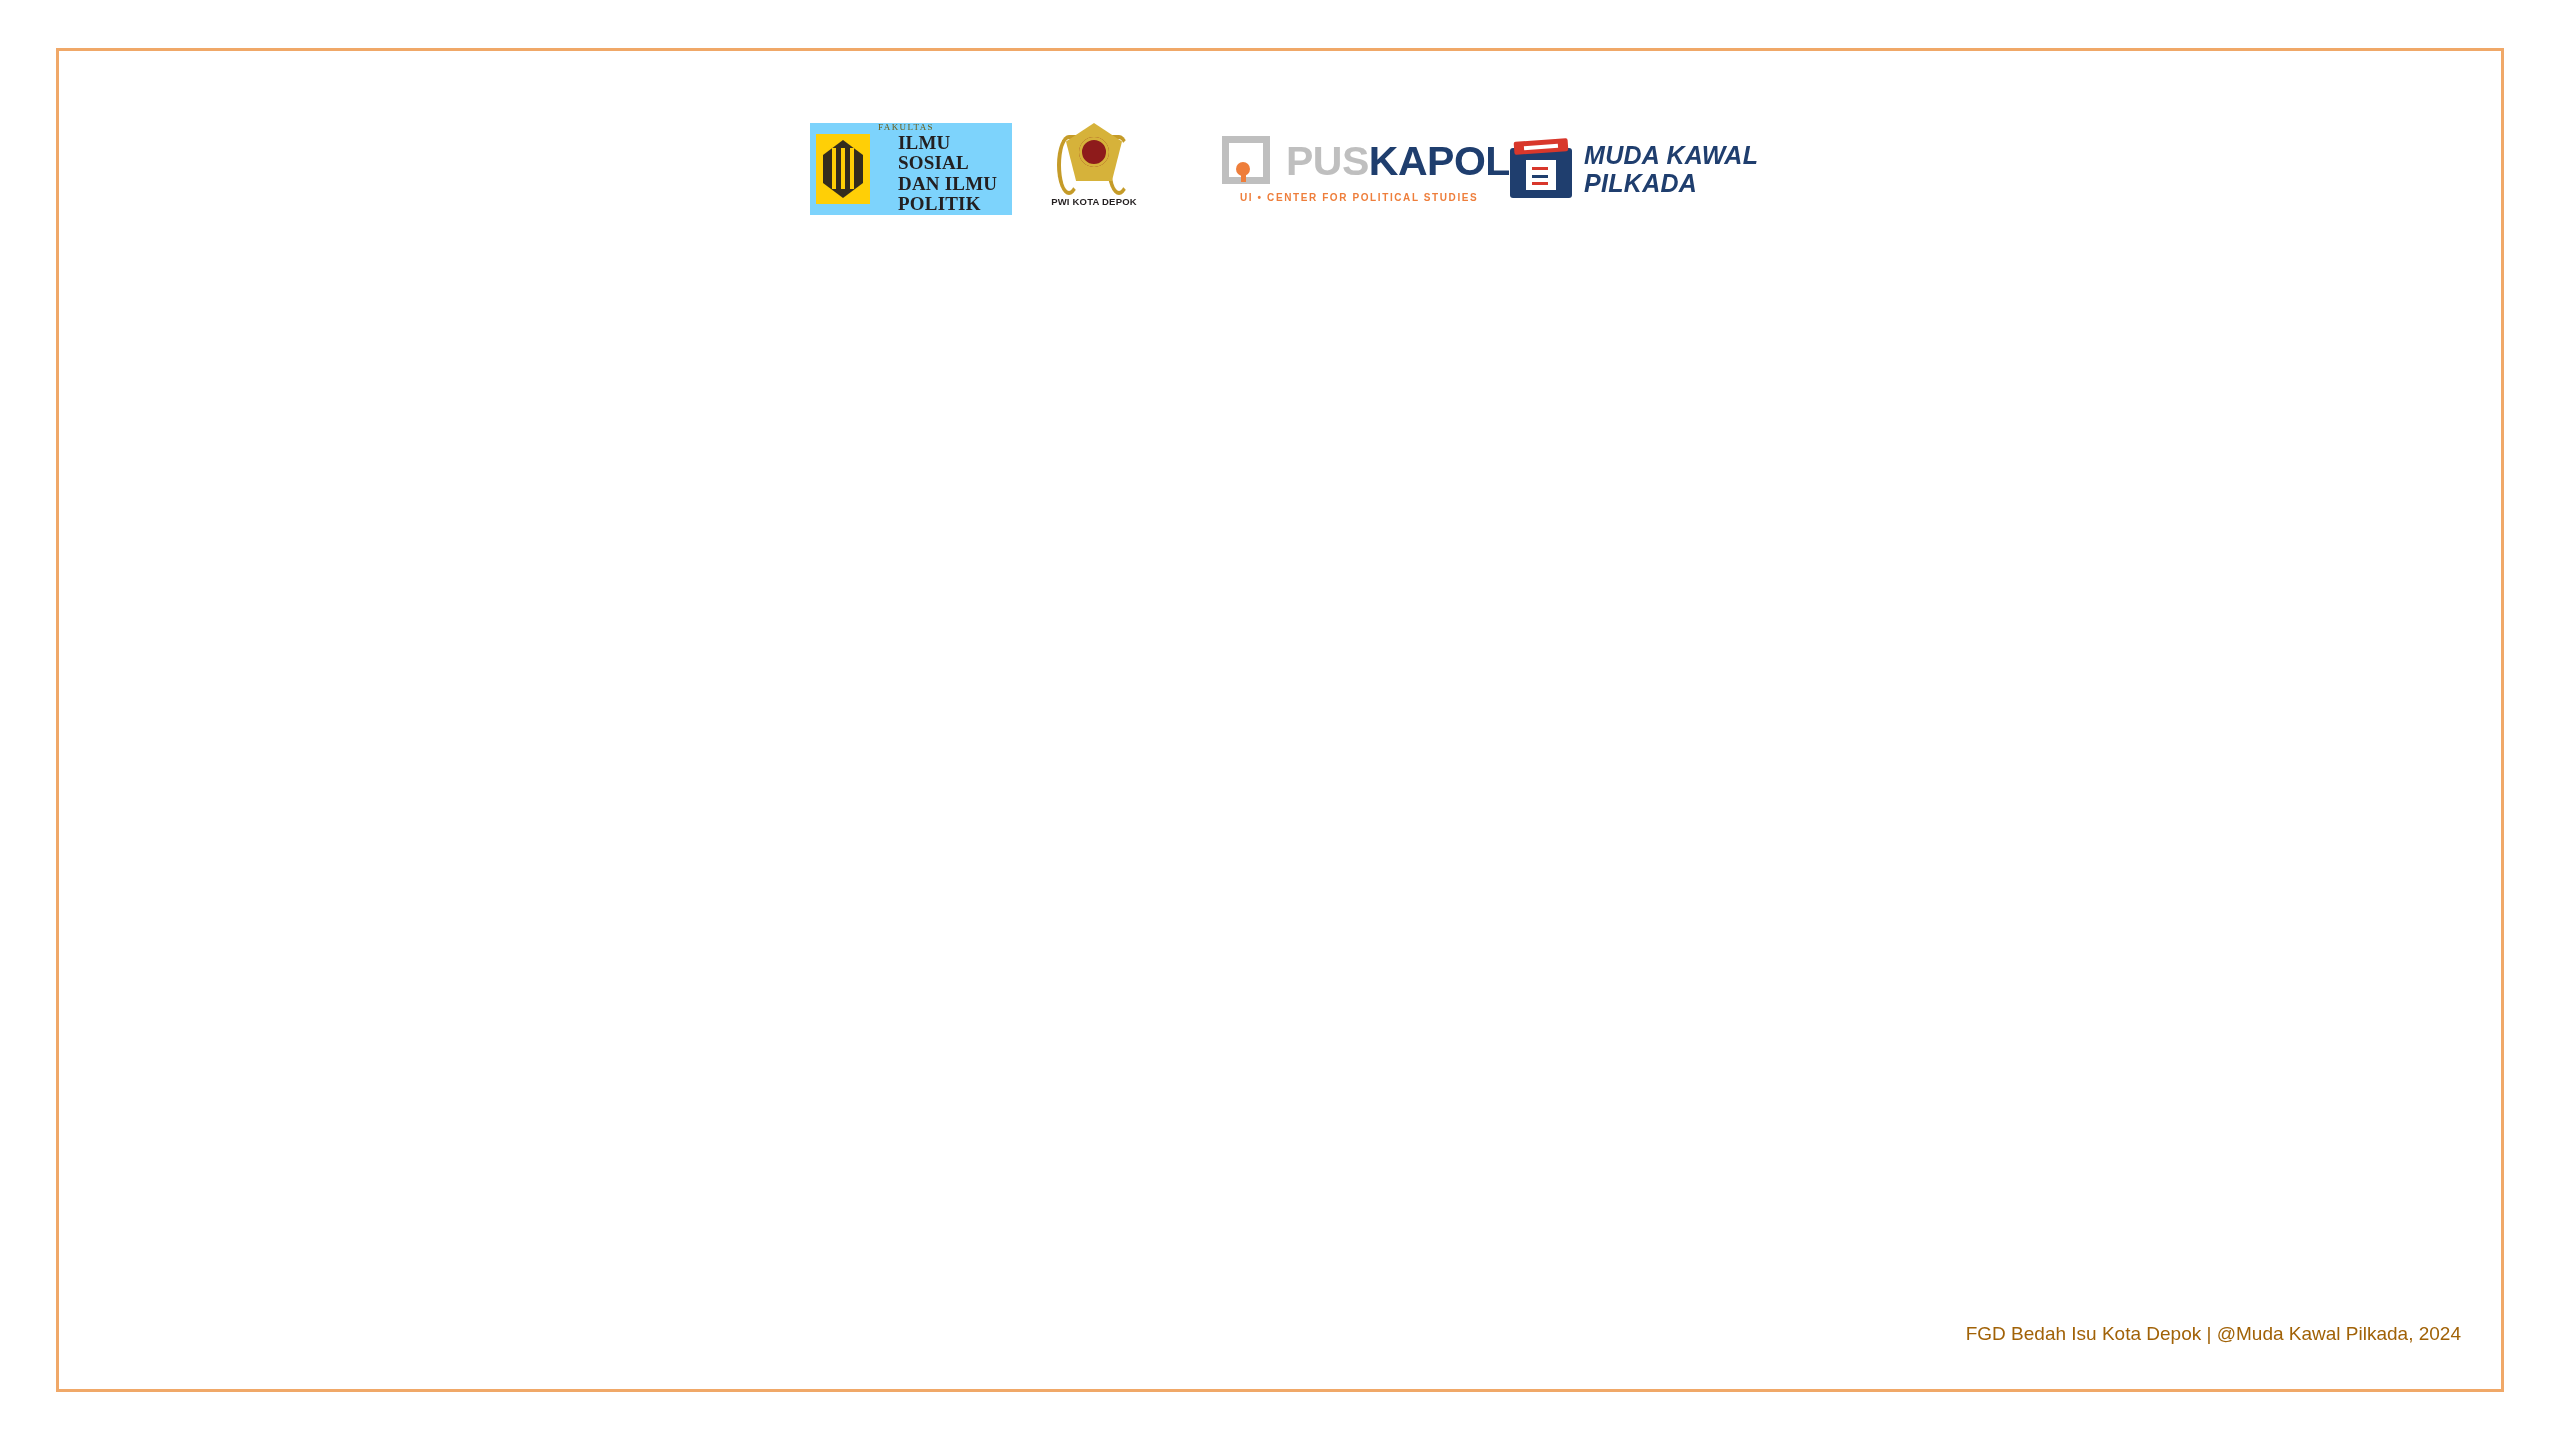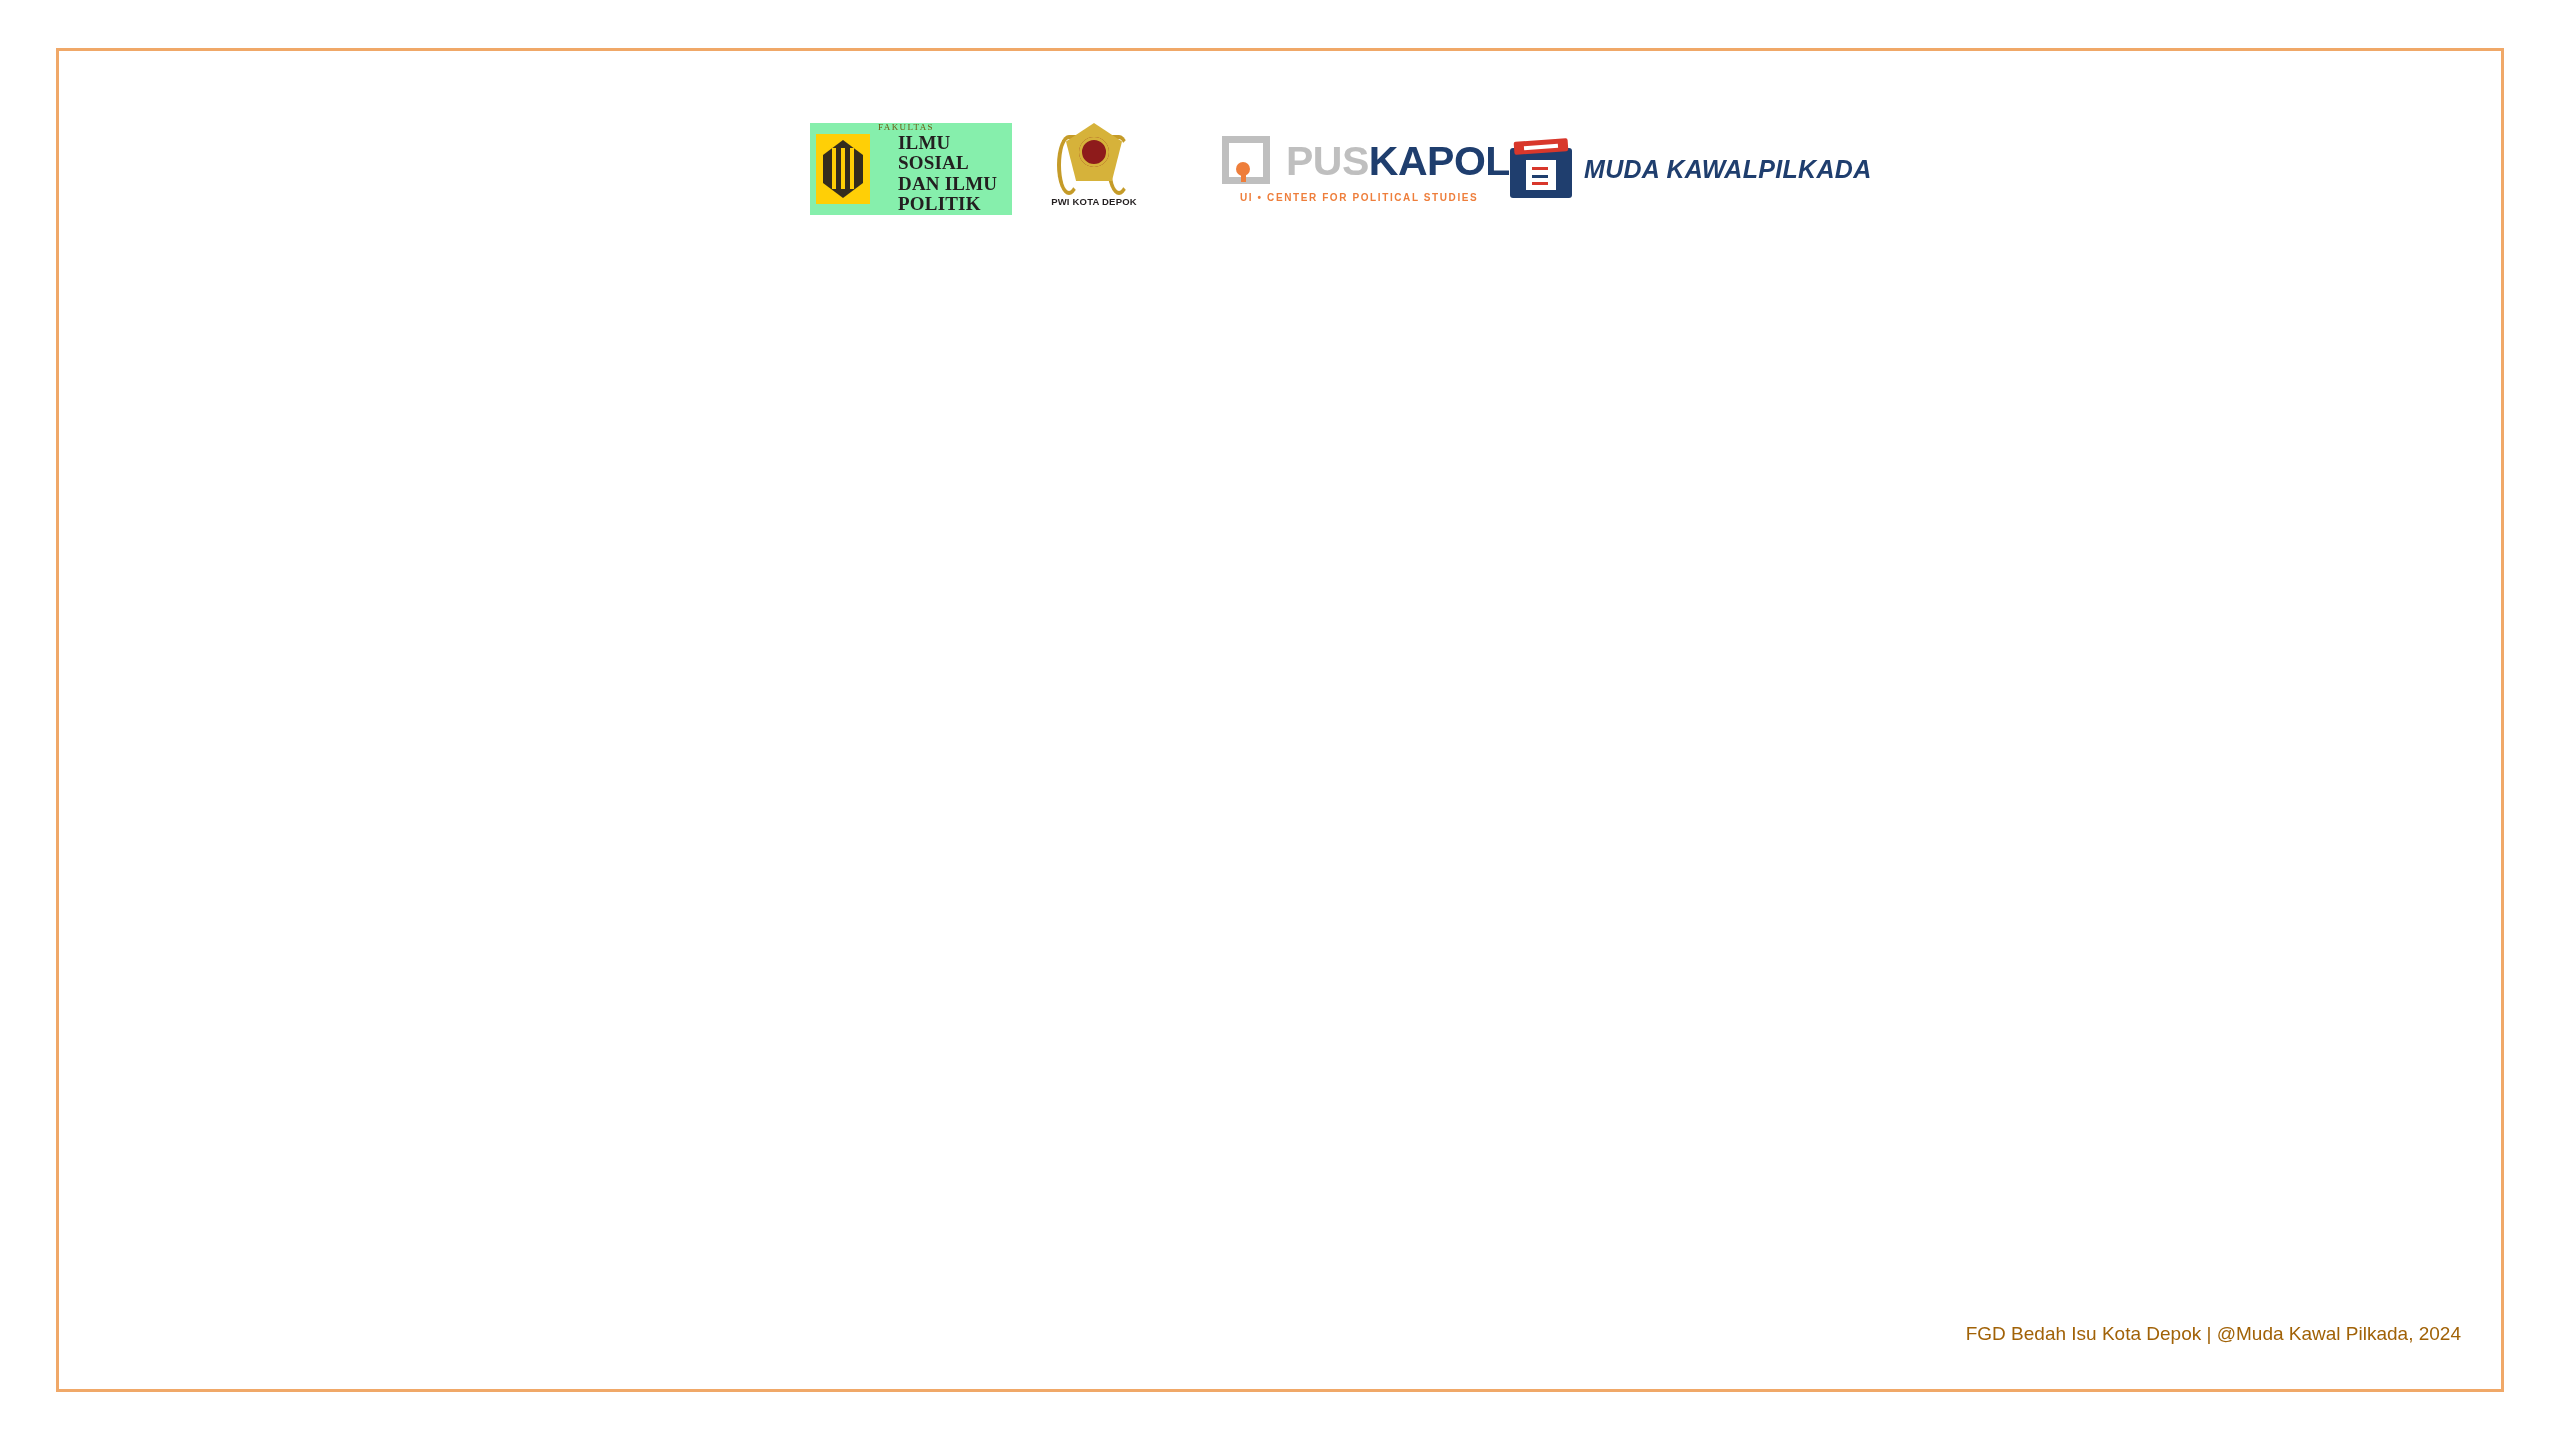--- a/index.html
+++ b/index.html
@@ -33,21 +33,21 @@
     display: flex;
     justify-content: center;
     align-items: center;
     gap: 34px;
   }
 
   
   .logo-fisip {
     width: 202px;
     height: 92px;
-    background: #86efac;
+    background: #7dd3fc;
     display: flex;
     align-items: center;
     gap: 8px;
     padding: 0 6px;
     box-sizing: border-box;
   }
   .fisip-seal {
     width: 54px;
     height: 70px;
     background: #FFCF06;
@@ -260,21 +260,21 @@
   .mkp-box .card::after {
     content: "";
     position: absolute;
     left: 6px; top: 7px;
     width: 16px; height: 3px;
     background: #D8372B;
     box-shadow: 0 8px 0 #1F3E6E, 0 15px 0 #D8372B;
   }
   .mkp-text {
     display: flex;
-    flex-direction: row;
+    flex-direction: column;
     line-height: 1.12;
   }
   .mkp-text .l1,
   .mkp-text .l2 {
     font-size: 25px;
     font-weight: bold;
     font-style: italic;
     color: #1F3E6E;
     letter-spacing: 0.3px;
     white-space: nowrap;

